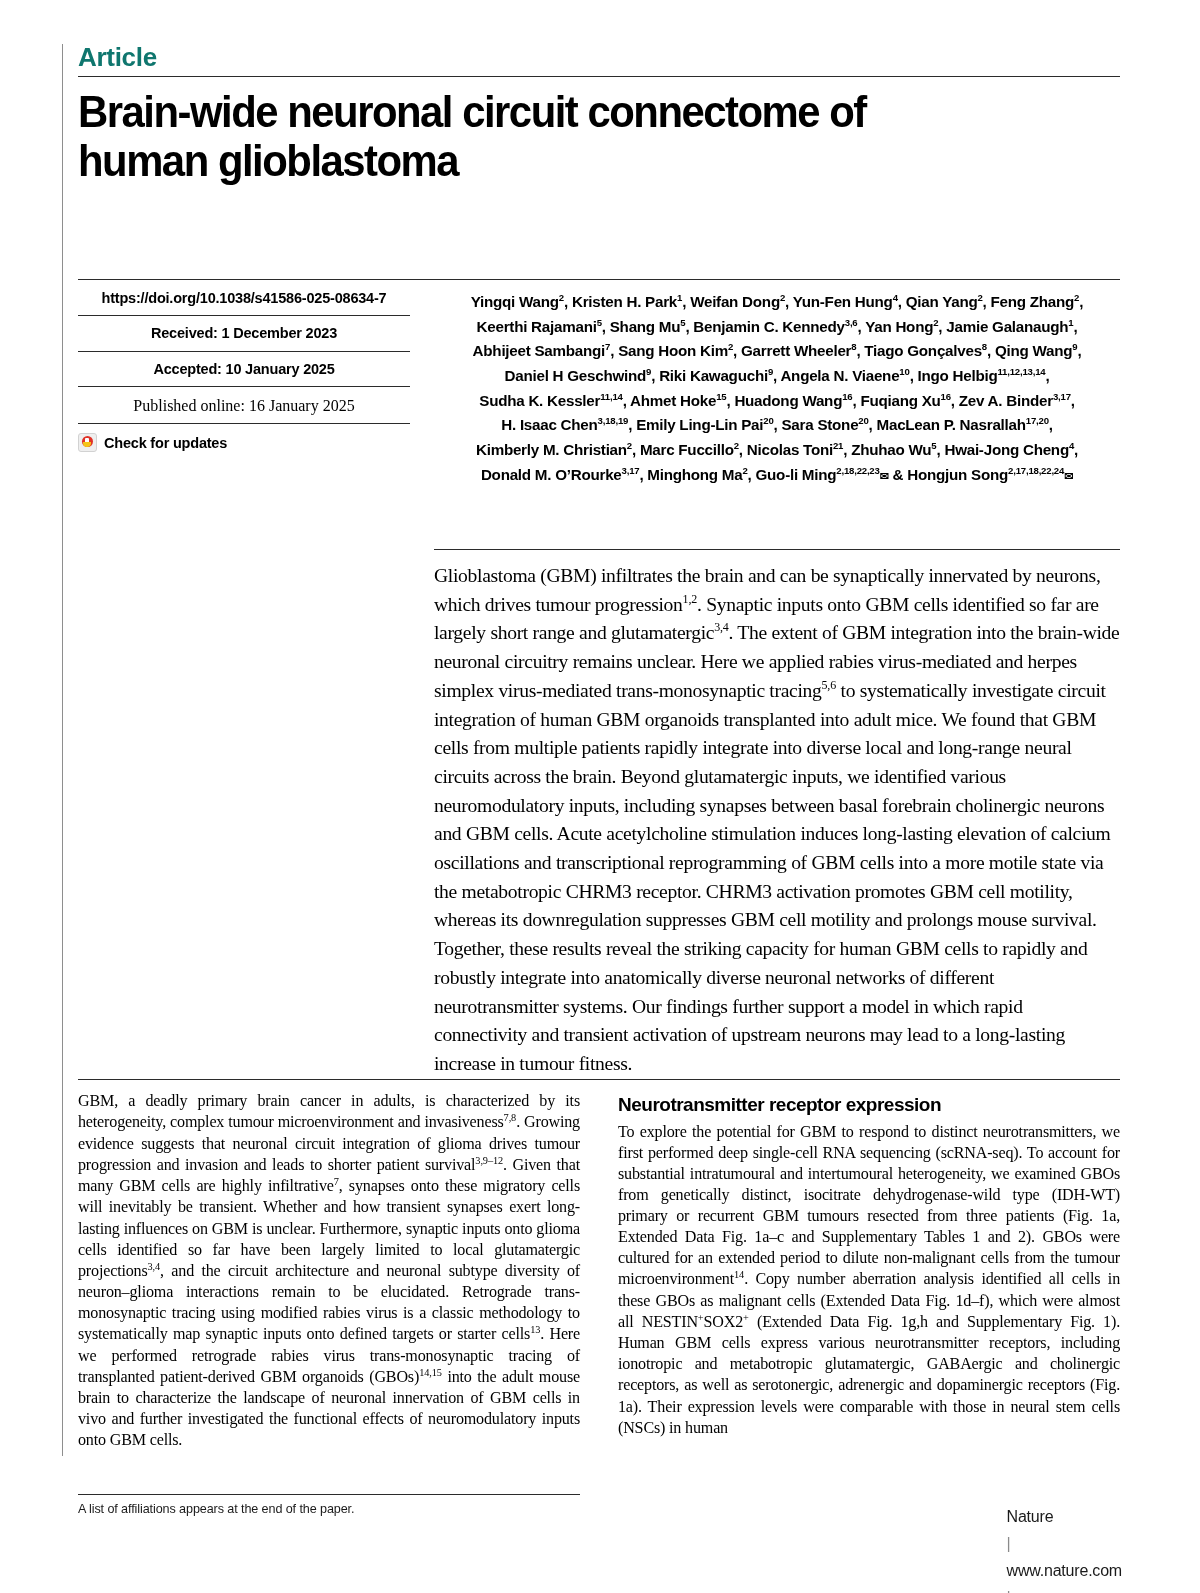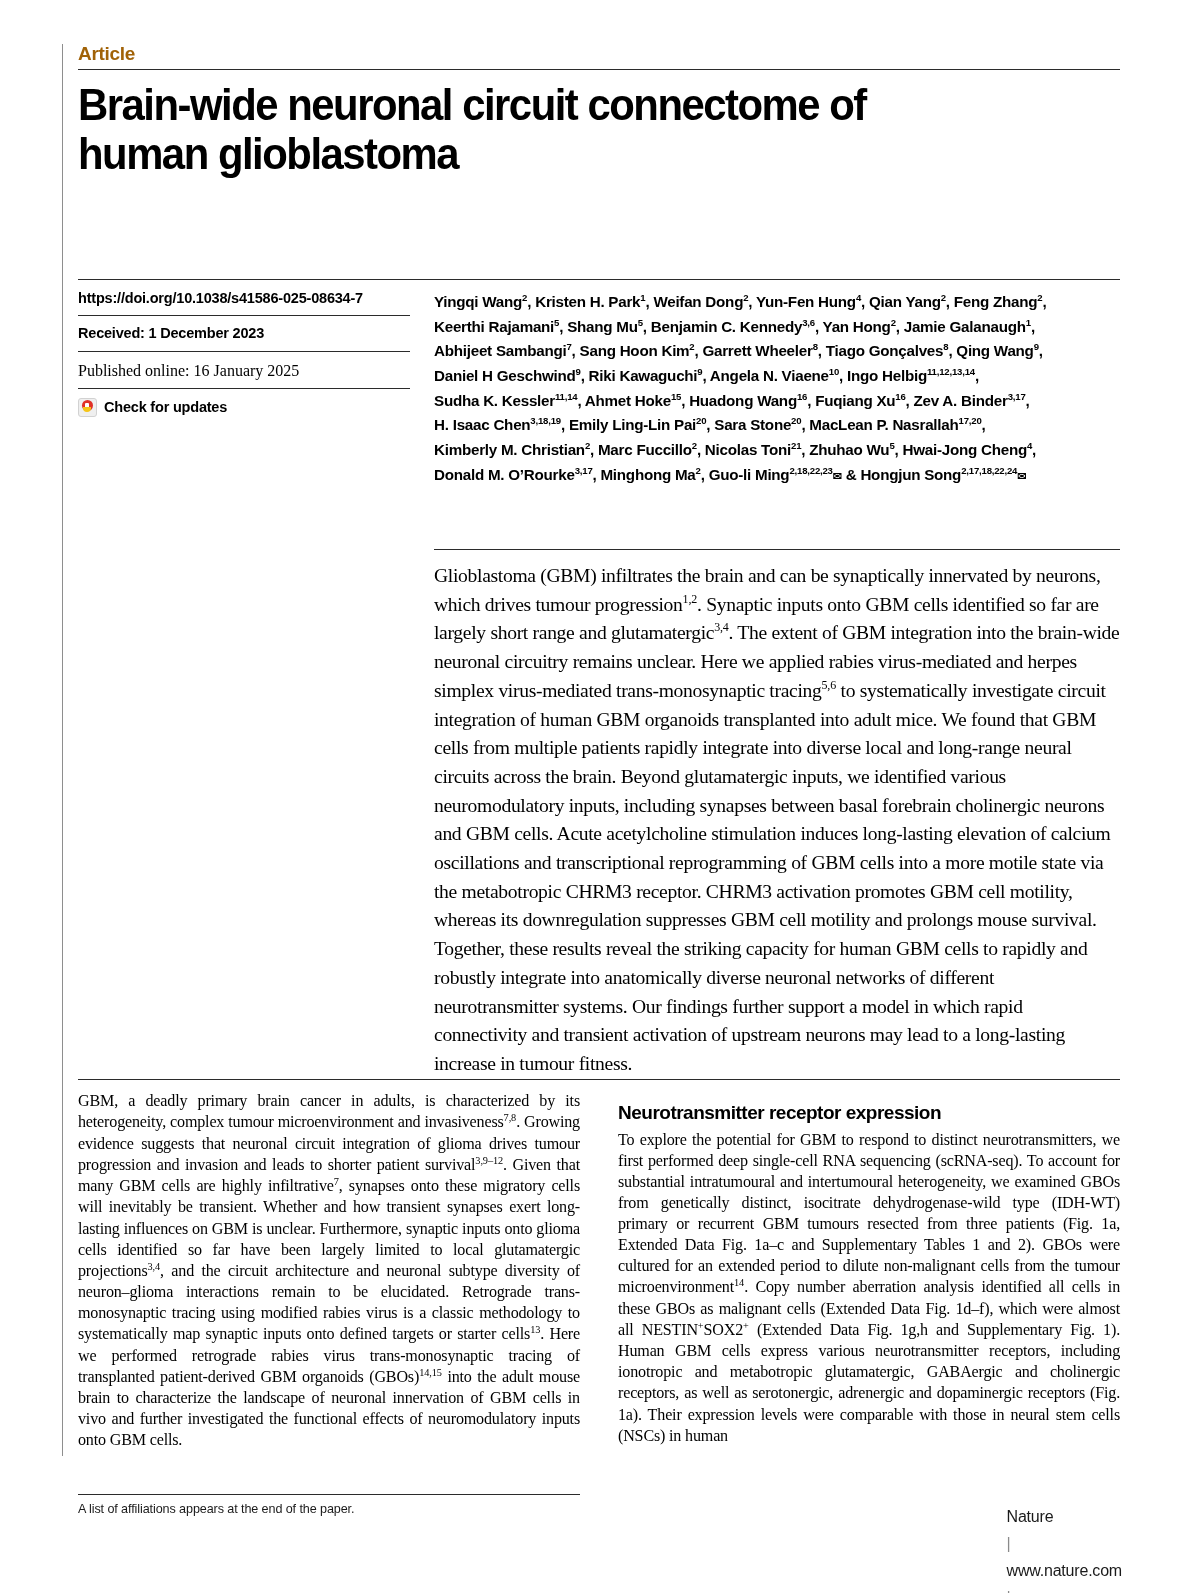--- a/index.html
+++ b/index.html
@@ -38,25 +38,25 @@
     position: absolute;
     left: 78px;
     top: 44px;
     width: 1042px;
   }
 
   
   .kicker {
     font-family: "Liberation Sans", sans-serif;
     font-weight: bold;
-    font-size: 19px;
+    font-size: 26px;
     letter-spacing: -0.3px;
     line-height: 1;
     padding-bottom: 6px;
-    color: #a16207;
+    color: #0f766e;
   }
   .rule-thin {
     border-top: 1px solid #2b2b2b;
     height: 0;
   }
   .title {
     font-family: "Liberation Sans", sans-serif;
     font-weight: bold;
     font-size: 45px;
     line-height: 1.08;
@@ -77,20 +77,21 @@
   }
   .top-hr {
     border-top: 1px solid #2b2b2b;
     width: 1042px;
     height: 0;
     margin-bottom: 0;
   }
   .ma-body {
     display: flex;
     align-items: flex-start;
+    text-align: center;
   }
   .meta-col {
     width: 332px;
     flex: 0 0 332px;
     font-family: "Liberation Sans", sans-serif;
     padding-top: 0;
   }
   .meta-item {
     font-size: 14.5px;
     font-weight: bold;
@@ -220,21 +221,21 @@
     letter-spacing: -0.18px;
     text-align: justify;
   }
   .col p sup { font-size: 10.3px; vertical-align: super; letter-spacing: -0.1px; }
   .section-head {
     font-family: "Liberation Sans", sans-serif;
     font-weight: bold;
     font-size: 19px;
     letter-spacing: -0.5px;
     line-height: 1.2;
-    margin: 12px 0 4px 0;
+    margin: 4px 0 4px 0;
   }
 
   
   .footnote-wrap {
     position: absolute;
     left: 0;
     top: 1450px;
     width: 502px;
   }
   .foot-hr {
@@ -283,20 +284,21 @@
       <span class="line">human glioblastoma</span>
     </h1>
 
     <div class="meta-authors">
       <div class="top-hr"></div>
       <div class="ma-body">
 
         <div class="meta-col">
           <div class="meta-item first">https://doi.org/10.1038/s41586-025-08634-7</div>
           <div class="meta-item">Received: 1 December 2023</div>
+          <div class="meta-item">Accepted: 10 January 2025</div>
           <div class="meta-item serif">Published online: 16 January 2025</div>
           <div class="crossmark">
             <span class="cm-icon">
               <span class="cm-dot"></span>
               <span class="cm-white"></span>
               <span class="cm-arc"></span>
             </span>
             <span class="cm-label">Check for updates</span>
           </div>
         </div>

